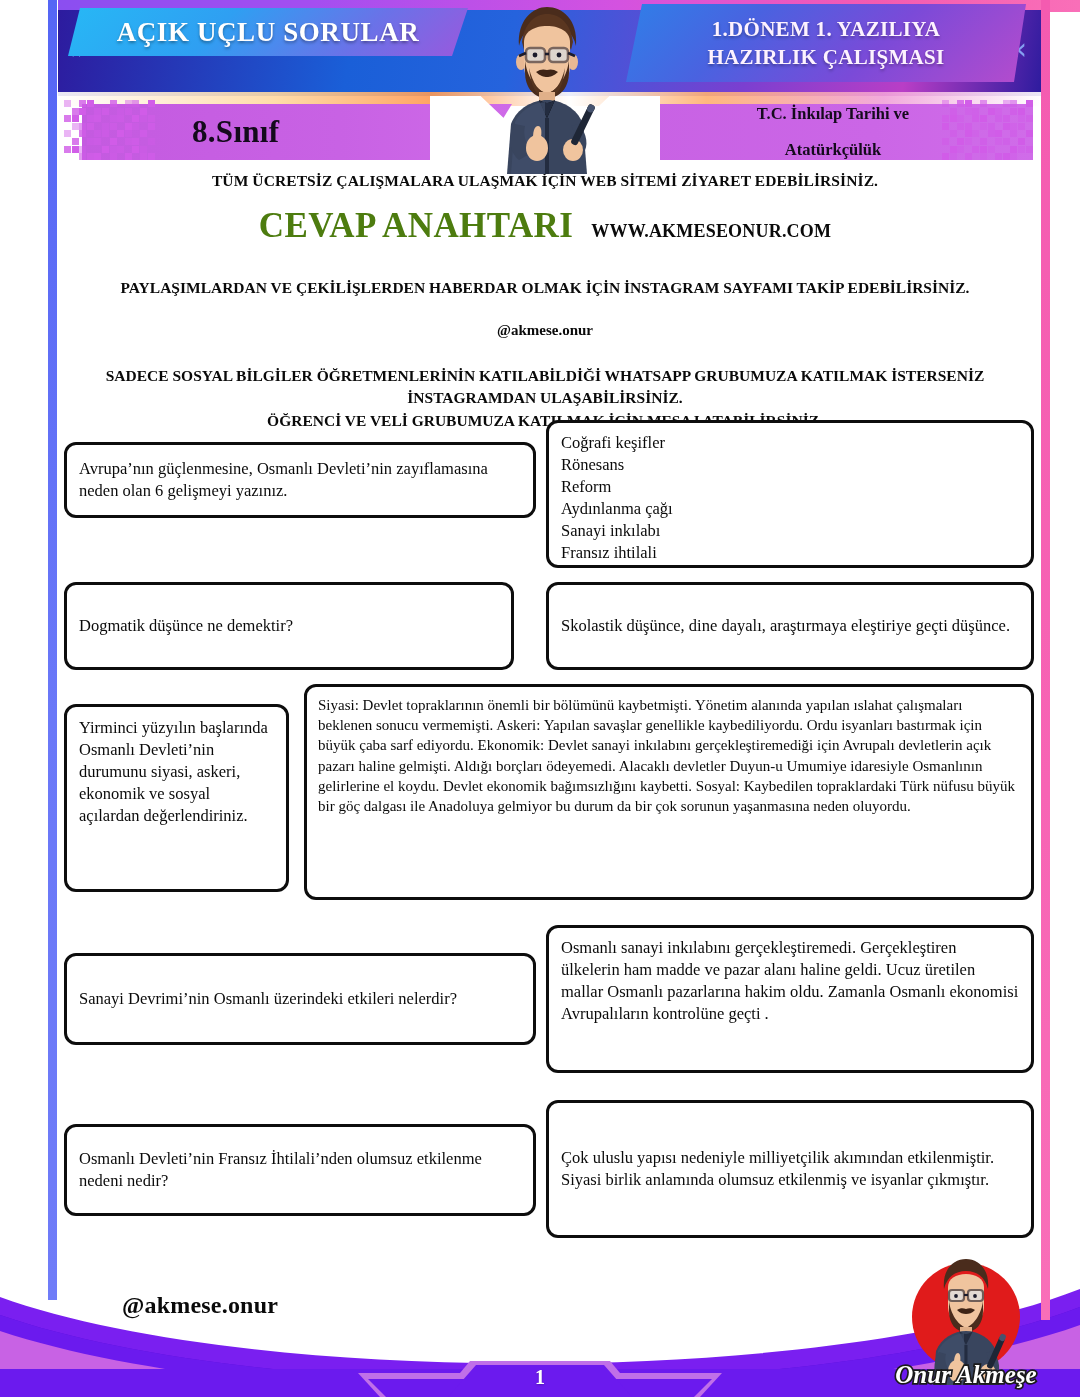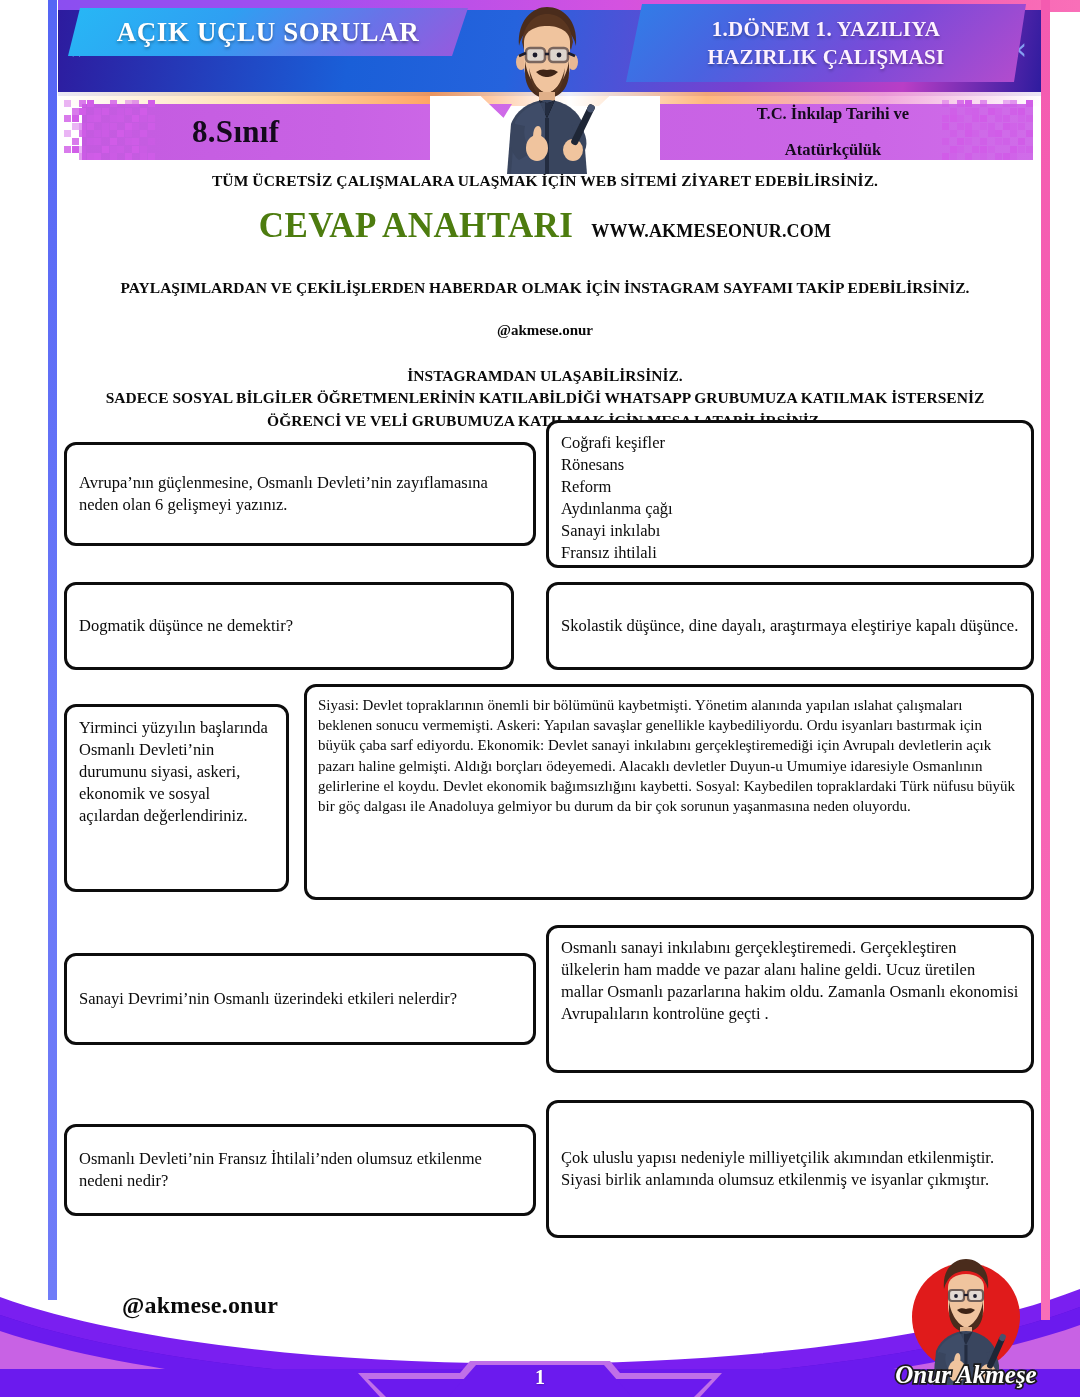--- a/index.html
+++ b/index.html
@@ -510,46 +510,46 @@
     <div class="l1">TÜM ÜCRETSİZ ÇALIŞMALARA ULAŞMAK İÇİN WEB SİTEMİ ZİYARET EDEBİLİRSİNİZ.</div>
 
     <div class="cevap-row">
       <span class="ca">CEVAP ANAHTARI</span>
       <span class="web">WWW.AKMESEONUR.COM</span>
     </div>
 
     <div class="l2">PAYLAŞIMLARDAN VE ÇEKİLİŞLERDEN HABERDAR OLMAK İÇİN İNSTAGRAM SAYFAMI TAKİP EDEBİLİRSİNİZ.</div>
     <div class="handle">@akmese.onur</div>
     <div class="l3">
+      <div>SADECE SOSYAL BİLGİLER ÖĞRETMENLERİNİN KATILABİLDİĞİ WHATSAPP GRUBUMUZA KATILMAK İSTERSENİZ</div>
       <div>İNSTAGRAMDAN ULAŞABİLİRSİNİZ.</div>
-      <div>SADECE SOSYAL BİLGİLER ÖĞRETMENLERİNİN KATILABİLDİĞİ WHATSAPP GRUBUMUZA KATILMAK İSTERSENİZ</div>
       <div>ÖĞRENCİ VE VELİ GRUBUMUZA KATILMAK İÇİN MESAJ ATABİLİRSİNİZ.</div>
     </div>
   </div>
 
   <div class="qa">
 
     <div class="row" style="height:150px;">
-      <div class="box q" style="top:22px; width:472px; height:104px; display:flex; align-items:center;">
+      <div class="box q" style="top:22px; width:472px; height:76px; display:flex; align-items:center;">
         <span>Avrupa’nın güçlenmesine, Osmanlı Devleti’nin zayıflamasına neden olan 6 gelişmeyi yazınız.</span>
       </div>
       <div class="box a" style="left:482px; right:0; top:0; height:148px; white-space:pre-line; padding-top:9px;">Coğrafi keşifler
 Rönesans
 Reform
 Aydınlanma çağı
 Sanayi inkılabı
 Fransız ihtilali</div>
     </div>
 
     <div class="row" style="height:110px;padding-left:14px;">
       <div class="box q" style="top:12px; width:450px; height:88px; display:flex; align-items:center;">
         <span>Dogmatik düşünce ne demektir?</span>
       </div>
       <div class="box a" style="left:482px; right:0; top:12px; height:88px; display:flex; align-items:center;">
-        <span>Skolastik düşünce, dine dayalı, araştırmaya eleştiriye kapalı düşünce.</span>
+        <span>Skolastik düşünce, dine dayalı, araştırmaya eleştiriye geçti düşünce.</span>
       </div>
     </div>
 
     <div class="row" style="height:245px;">
       <div class="box q" style="top:24px; width:225px; height:188px; padding-top:10px;">
         <span>Yirminci yüzyılın başlarında Osmanlı Devleti’nin durumunu siyasi, askeri, ekonomik ve sosyal açılardan değerlendiriniz.</span>
       </div>
       <div class="box a small" style="left:240px; right:0; top:4px; height:216px; padding:8px 11px; line-height:1.345;">Siyasi: Devlet topraklarının önemli bir bölümünü kaybetmişti. Yönetim alanında yapılan ıslahat çalışmaları beklenen sonucu vermemişti. Askeri: Yapılan savaşlar genellikle kaybediliyordu. Ordu isyanları bastırmak için büyük çaba sarf ediyordu.  Ekonomik: Devlet sanayi inkılabını gerçekleştiremediği için Avrupalı devletlerin açık pazarı haline gelmişti. Aldığı borçları ödeyemedi. Alacaklı devletler Duyun-u Umumiye idaresiyle Osmanlının gelirlerine el koydu. Devlet ekonomik bağımsızlığını kaybetti. Sosyal: Kaybedilen topraklardaki Türk nüfusu büyük bir göç dalgası ile Anadoluya gelmiyor bu durum da bir çok sorunun yaşanmasına neden oluyordu.</div>
     </div>
 

